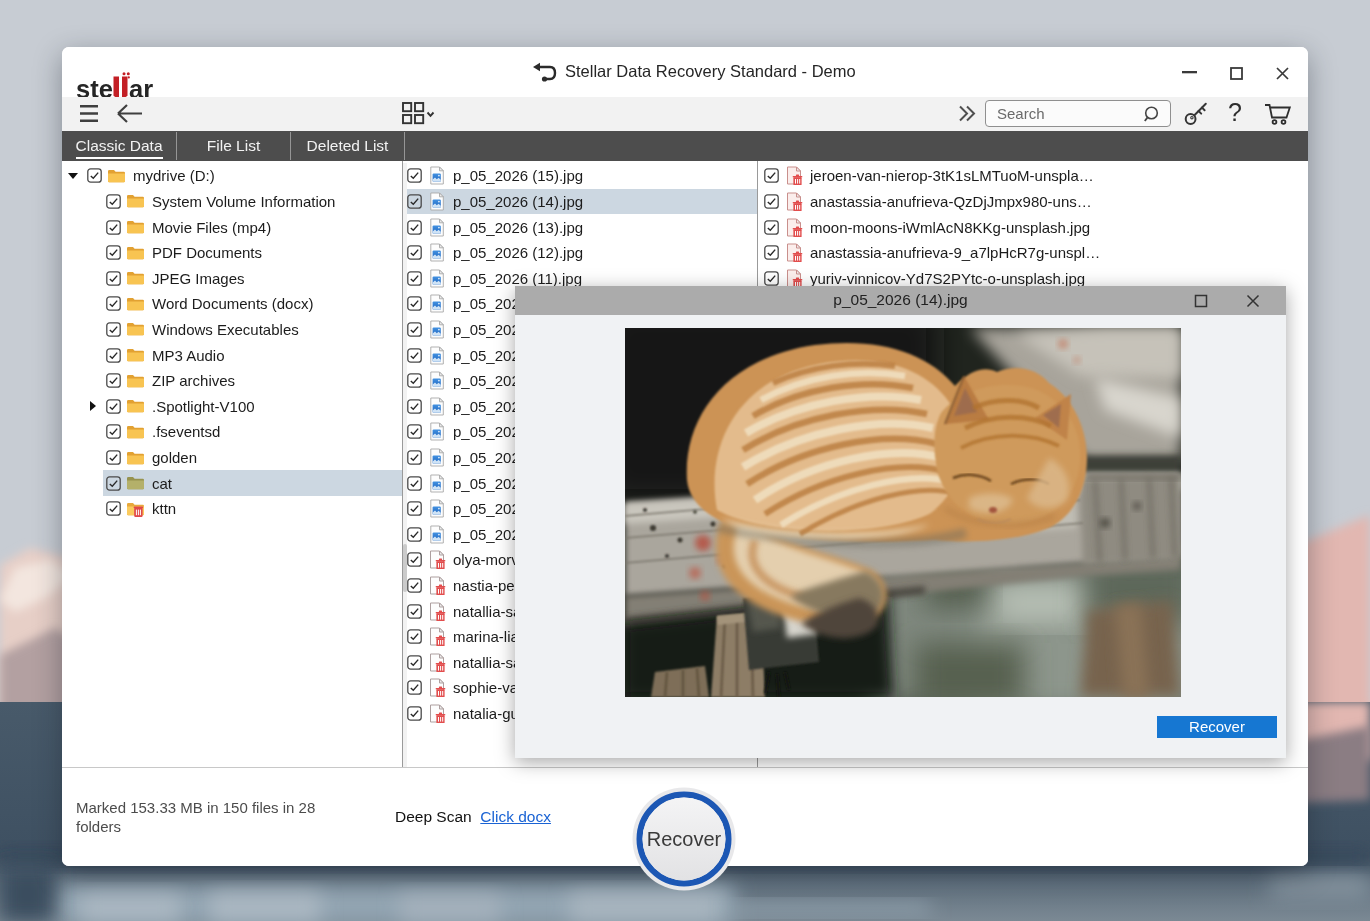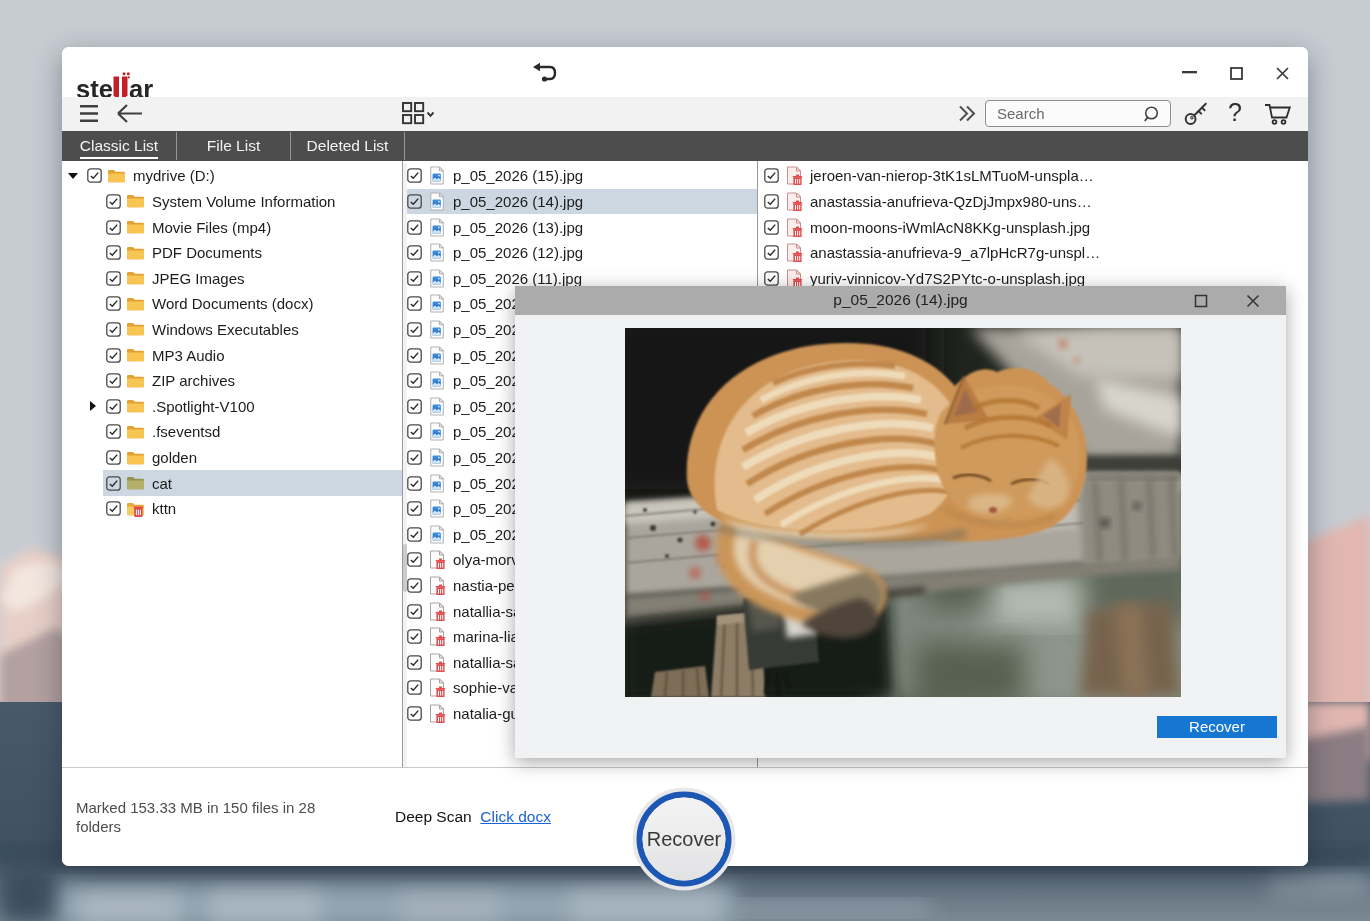--- a/index.html
+++ b/index.html
@@ -81,20 +81,21 @@
 <circle cx="52.8" cy="5.4" r="1.1"></circle>
 </g>
 <text x="53" y="26" font-family="Liberation Sans, sans-serif" font-size="25.5" font-weight="bold" fill="#262626">ar</text>
 </svg>
 </div>
 <svg style="position:absolute;left:468px;top:15px;" width="28" height="24" viewBox="0 0 28 24">
 <path d="M7 5 L20 5 Q25 5 25 11 Q25 17 20 17 L16 17" fill="none" stroke="#2b2b2b" stroke-width="2.4"></path>
 <path d="M10 0.8 L3 5 L10 9.2 Z" fill="#2b2b2b"></path>
 <circle cx="14.5" cy="17" r="2.6" fill="#2b2b2b"></circle>
 </svg>
+<div style="position:absolute;left:503px;top:15px;font-size:16.5px;color:#262626;">Stellar Data Recovery Standard - Demo</div>
 <svg style="position:absolute;left:1120px;top:24px;" width="15" height="3" viewBox="0 0 15 3">
         <rect width="15" height="2.3" fill="#3a3a3a"></rect>
       </svg>
 <svg style="position:absolute;left:1168px;top:20px;" width="13" height="13" viewBox="0 0 13 13">
         <rect x="1" y="1" width="11" height="11" fill="none" stroke="#3a3a3a" stroke-width="1.8"></rect>
       </svg>
 <svg style="position:absolute;left:1214px;top:20px;" width="13" height="13" viewBox="0 0 13 13">
         <path d="M1 1 L12 12 M12 1 L1 12" stroke="#3a3a3a" stroke-width="1.7"></path>
       </svg>
 </div>
@@ -136,21 +137,21 @@
 <text style="position:absolute;left:1166px;top:1px;font-size:25px;color:#2e2e2e;font-weight:500;">?</text>
 <svg style="position:absolute;left:1202px;top:5px;" width="28" height="24" viewBox="0 0 28 24">
 <g fill="none" stroke="#2e2e2e" stroke-width="1.8">
 <path d="M1 3 L5.5 3 L8 15.5 L22.5 15.5 L25.8 5.5 L6 5.5"></path>
 <circle cx="10.5" cy="20" r="1.9"></circle>
           <circle cx="19.5" cy="20" r="1.9"></circle>
 </g>
       </svg>
 </div>
 <div class="tabs">
-<div class="tab" style="left:0;width:114px;"><span style="border-bottom:2px solid #fff;padding-bottom:3px;">Classic List</span></div>
+<div class="tab" style="left:0;width:114px;"><span style="border-bottom:2px solid #fff;padding-bottom:3px;">Classic Data</span></div>
 <div class="tabsep" style="left:114px;"></div>
 <div class="tab" style="left:115px;width:113px;">File List</div>
 <div class="tabsep" style="left:228px;"></div>
 <div class="tab" style="left:229px;width:113px;">Deleted List</div>
 <div class="tabsep" style="left:342px;"></div>
 </div>
 <div id="treepane">
 <div class="row" style="">
         <svg width="10" height="8" viewBox="0 0 10 8" style="flex:0 0 10px;margin-left:6px;">
           <path d="M0 1 L10 1 L5 7 Z" fill="#111"></path>

